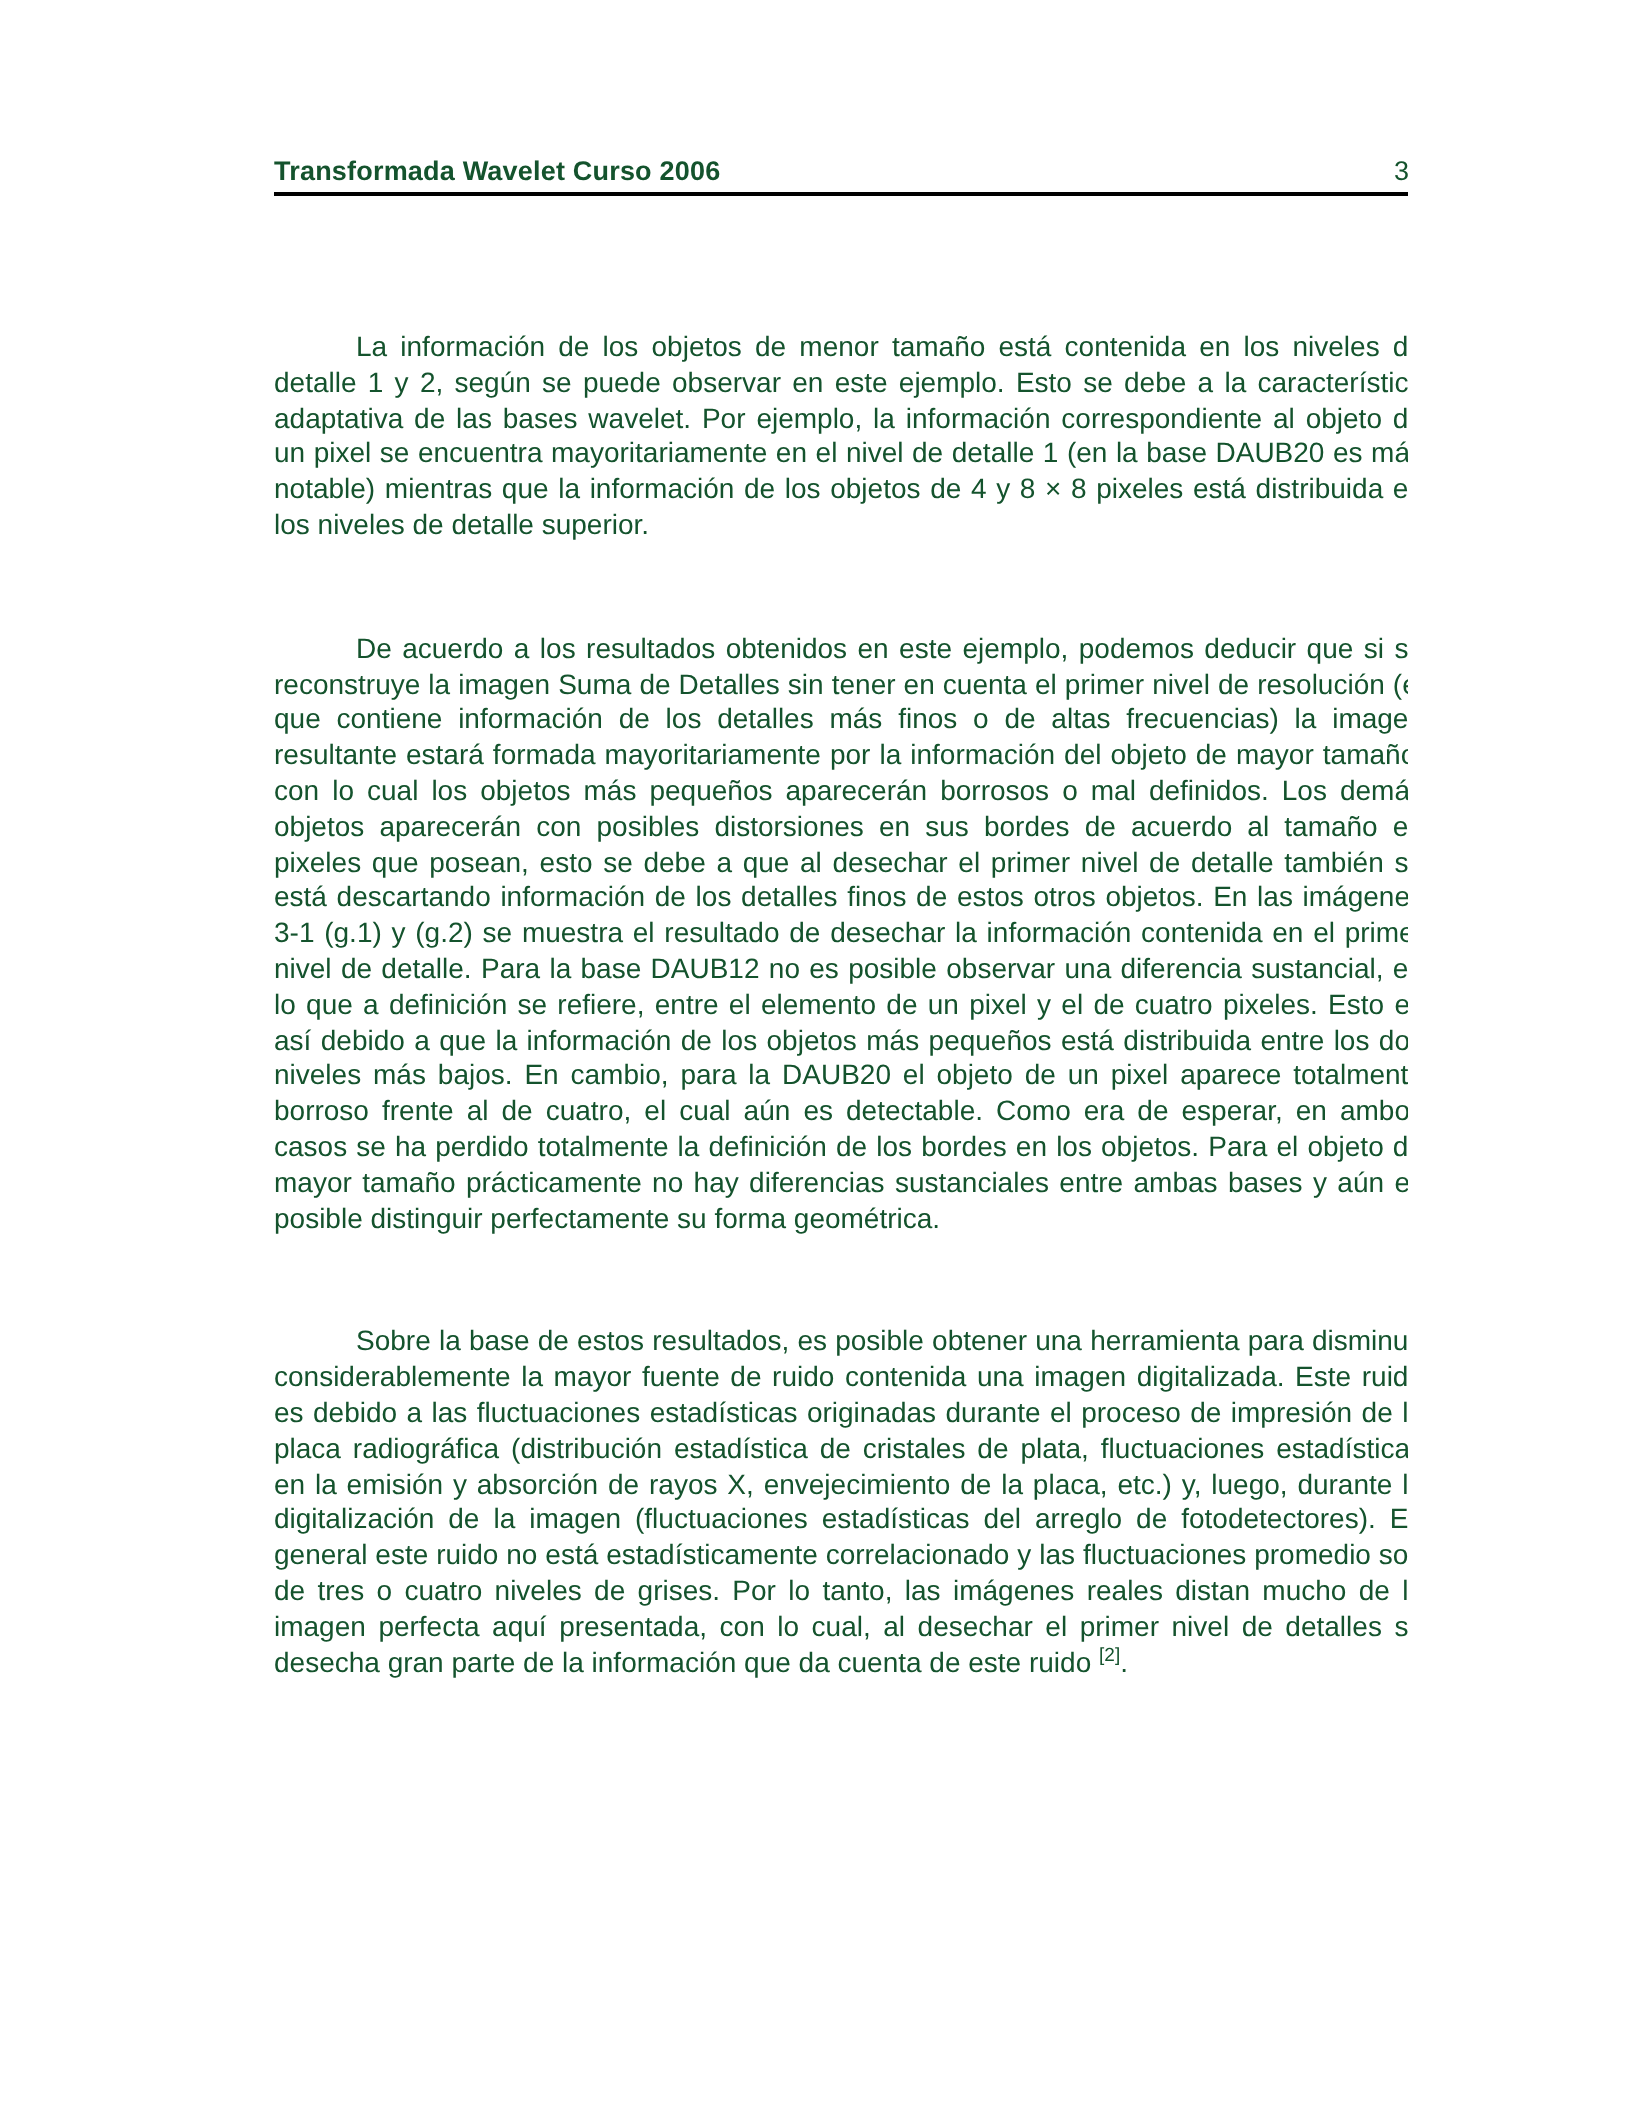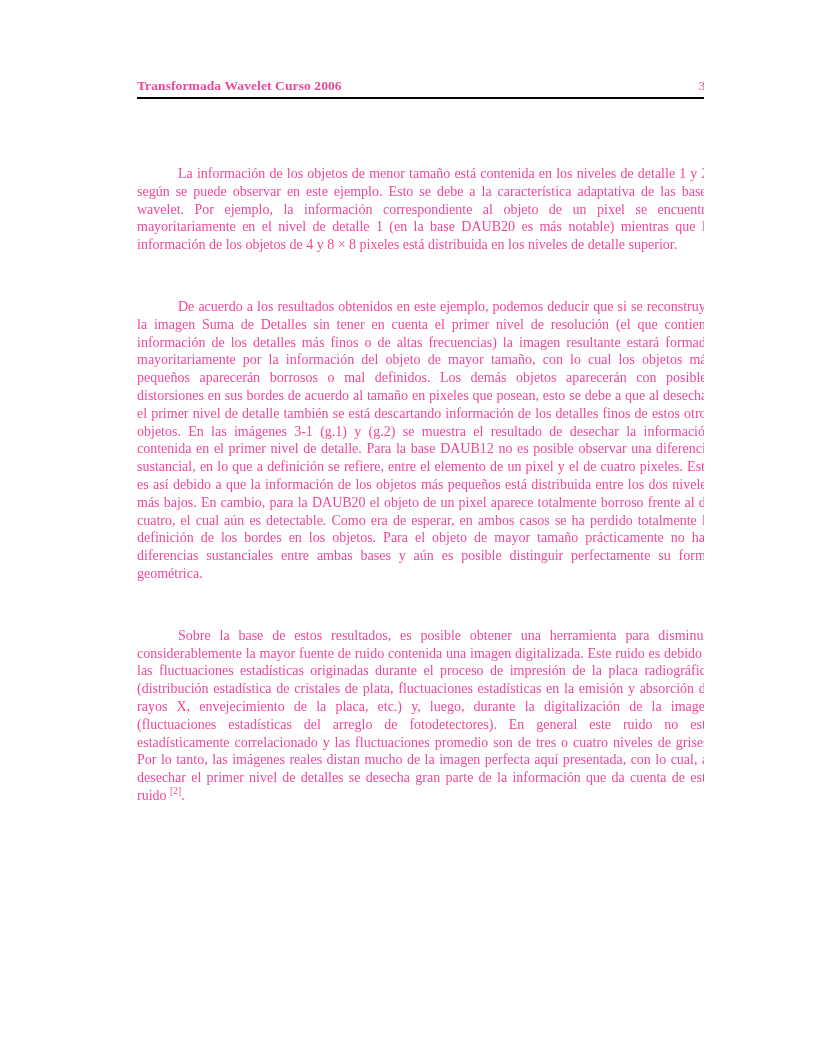--- a/index.html
+++ b/index.html
@@ -5,22 +5,22 @@
   html, body {
     margin: 0;
     padding: 0;
     background: #ffffff;
   }
   .page {
     position: relative;
     width: 704px;
     height: 1056px;
     background: #ffffff;
-    color: #ec4899;
-    font-family: Liberation Serif, serif;
+    color: #14532d;
+    font-family: Liberation Sans, sans-serif;
     overflow: hidden;
   }
   .header {
     position: absolute;
     left: 137px;
     top: 78px;
     width: 575px;
     display: flex;
     justify-content: space-between;
     align-items: baseline;

